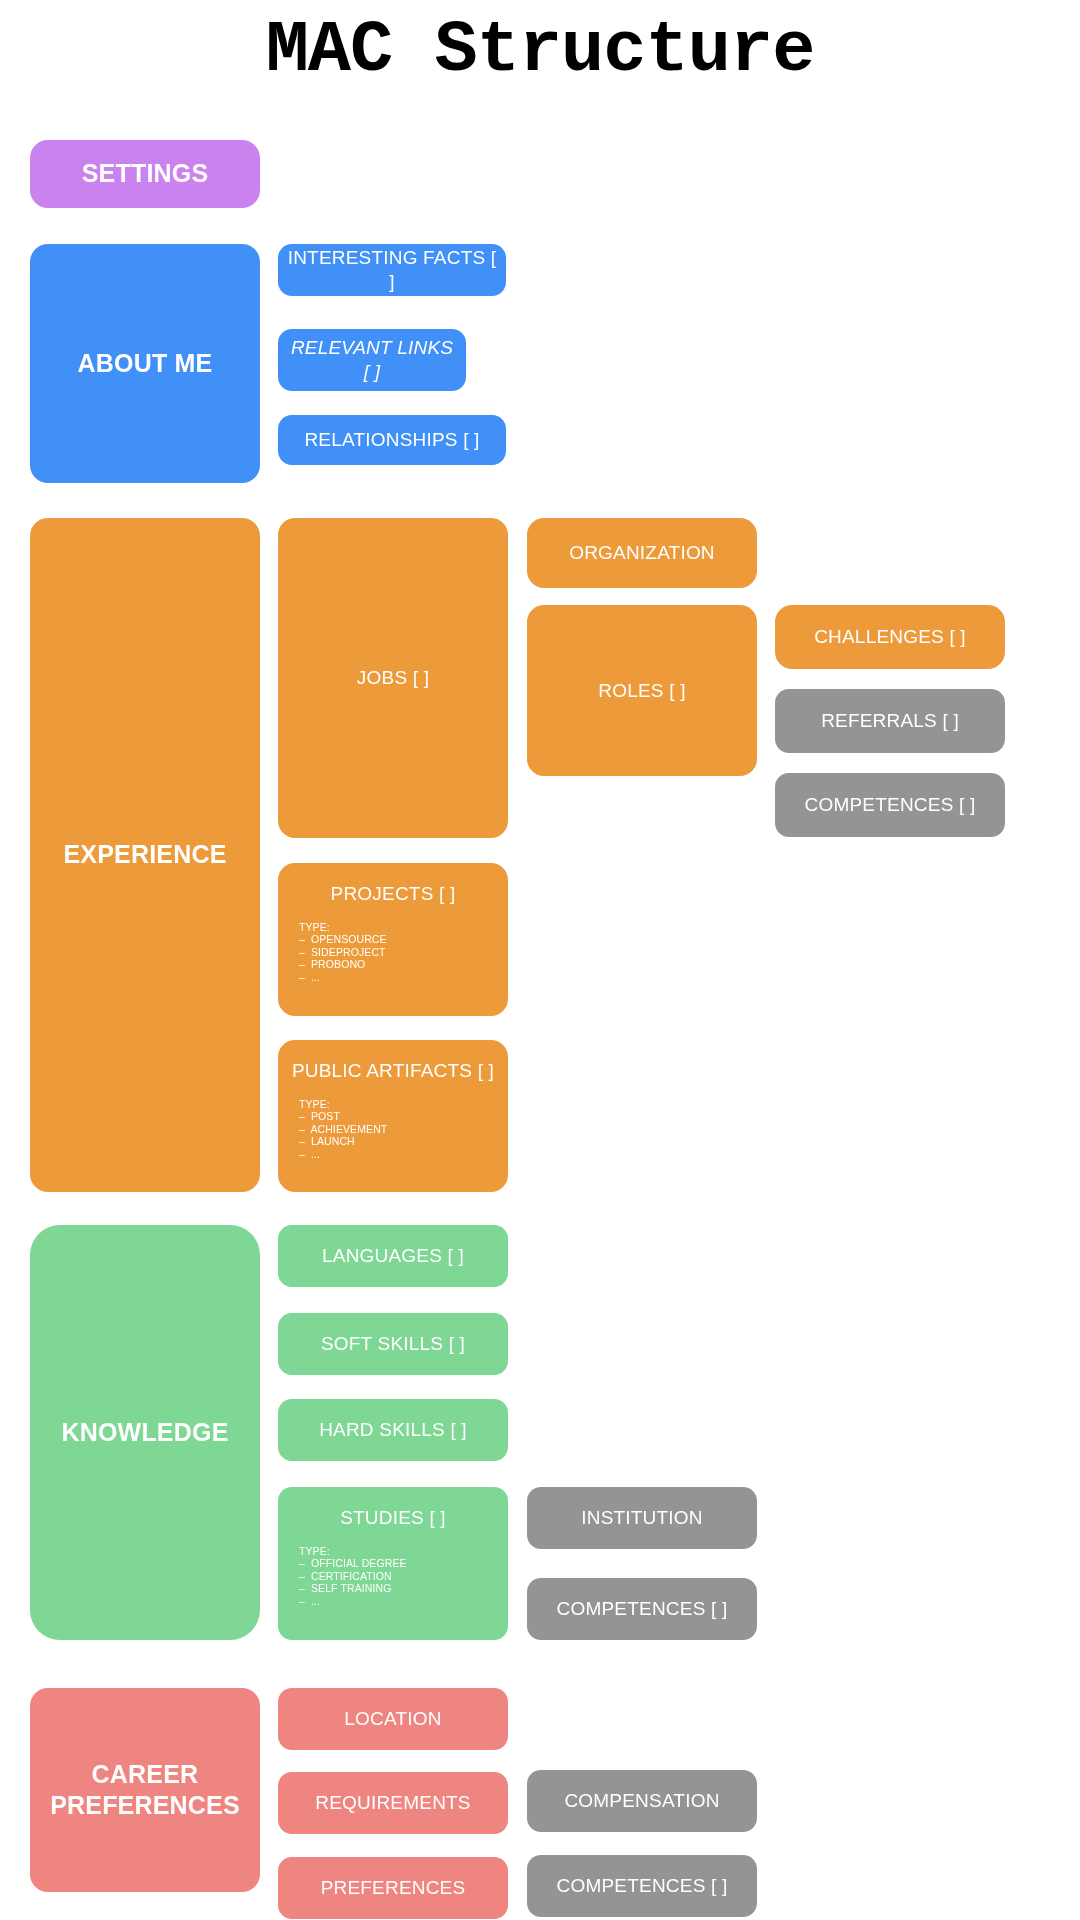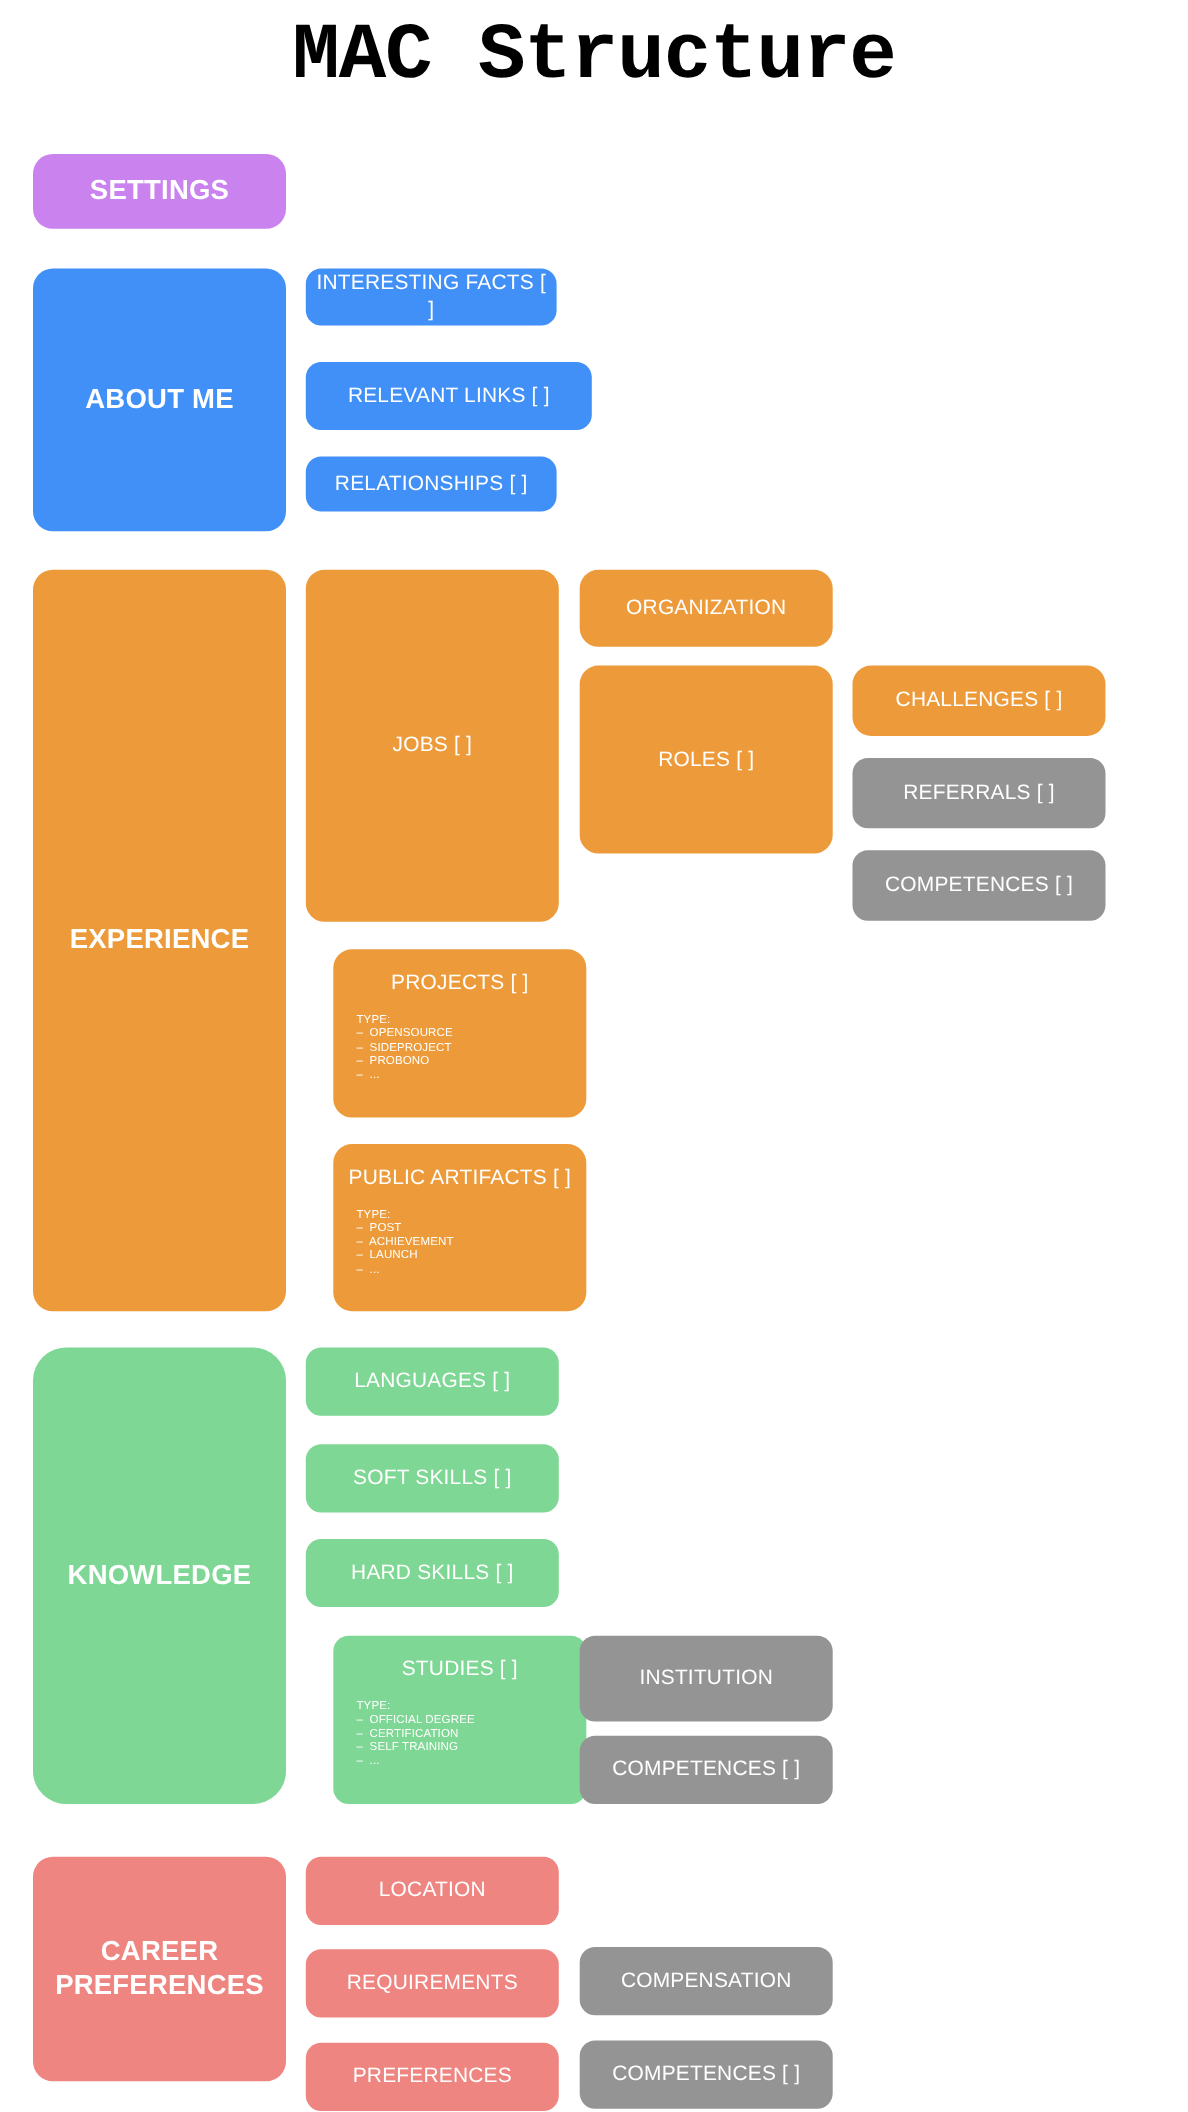--- a/index.html
+++ b/index.html
@@ -54,21 +54,20 @@
     font-size: 25px;
     font-weight: bold;
     border-radius: 18px;
   }
 
   .node.detail {
     display: block;
     align-items: stretch;
     text-align: left;
     padding: 0;
-    margin-left: 25px;
   }
 
   .node .detail-title {
     display: block;
     width: 100%;
     text-align: center;
     font-size: 19px;
     padding-top: 21px;
     line-height: 1.1;
   }
@@ -99,21 +98,21 @@
 <div id="page">
 
   <div class="title">MAC Structure</div>
 
   <div class="node big c-purple" style="left:30px; top:140px; width:230px; height:68px;">SETTINGS</div>
 
   <div class="node big c-blue" style="left:30px; top:244px; width:230px; height:239px;">ABOUT ME</div>
 
   <div class="node c-blue" style="left:278px; top:244px; width:228px; height:52px;">INTERESTING FACTS [ ]</div>
 
-  <div class="node c-blue" style="left:278px; top:329px; width:260px; height:62px;">RELEVANT LINKS [ ]</div>
+  <div class="node c-blue" style="left:278px; top:329px; width:188px; height:62px;font-style:italic;">RELEVANT LINKS [ ]</div>
 
   <div class="node c-blue" style="left:278px; top:415px; width:228px; height:50px;">RELATIONSHIPS [ ]</div>
 
   <div class="node big c-orange" style="left:30px; top:518px; width:230px; height:674px;">EXPERIENCE</div>
 
   <div class="node c-orange" style="left:278px; top:518px; width:230px; height:320px;">JOBS [ ]</div>
 
   <div class="node c-orange" style="left:527px; top:518px; width:230px; height:70px;">ORGANIZATION</div>
 
   <div class="node c-orange" style="left:527px; top:605px; width:230px; height:171px;text-align:center;">ROLES [ ]</div>
@@ -164,21 +163,21 @@
       <span class="type-label">TYPE:</span>
       <ul>
         <li>–  OFFICIAL DEGREE</li>
         <li>–  CERTIFICATION</li>
         <li>–  SELF TRAINING</li>
         <li>–  ...</li>
       </ul>
     </span>
   </div>
 
-  <div class="node c-grey" style="left:527px; top:1487px; width:230px; height:78px;">INSTITUTION</div>
+  <div class="node c-grey" style="left:527px; top:1487px; width:230px; height:62px;">INSTITUTION</div>
 
   <div class="node c-grey" style="left:527px; top:1578px; width:230px; height:62px;">COMPETENCES [ ]</div>
 
   <div class="node big c-red" style="left:30px; top:1688px; width:230px; height:204px;">
     <span>
       <span>CAREER</span><br>
       <span>PREFERENCES</span>
     </span>
   </div>
 

